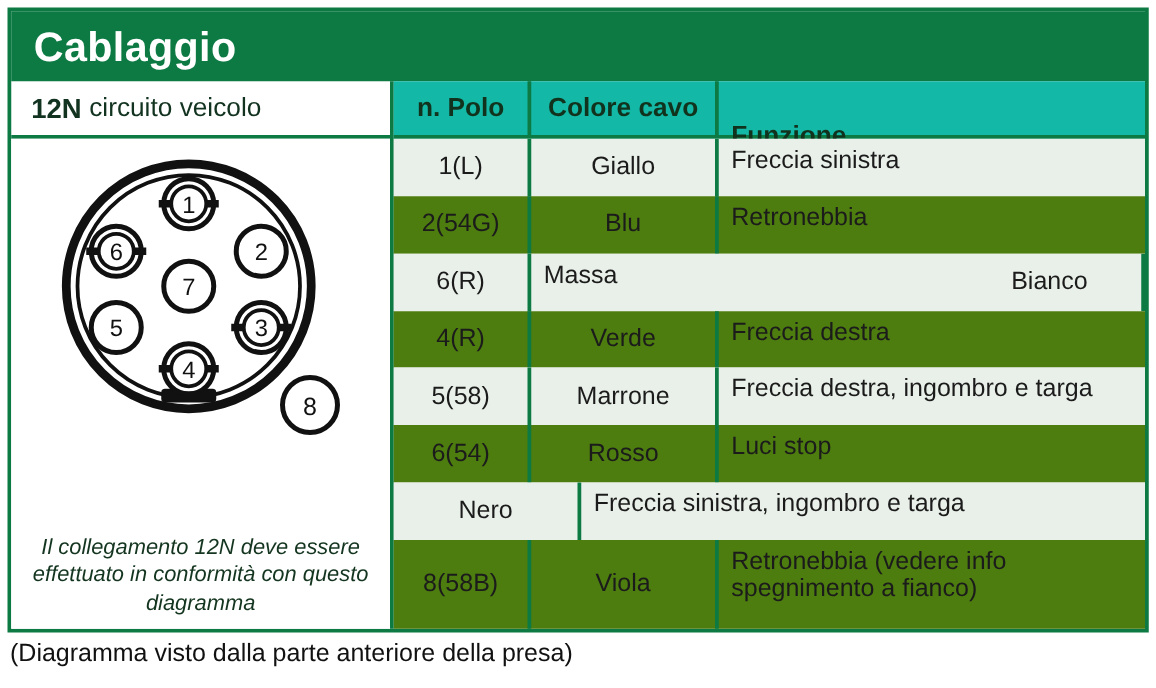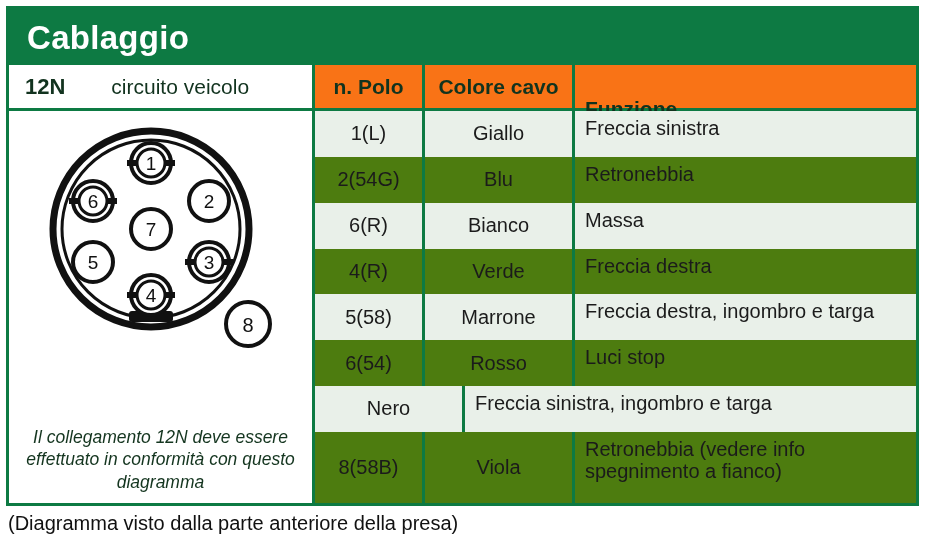--- a/index.html
+++ b/index.html
@@ -71,33 +71,32 @@
     height: 46px;
     box-sizing: border-box;
     border-bottom: 3px solid #0d7a43;
     display: flex;
     align-items: center;
     color: #12331f;
   }
   .left-hdr {
     padding-left: 16px;
     font-size: 21px;
-    gap: 40px;
   }
   .left-hdr b {
     font-weight: bold;
     font-size: 22px;
     margin-right: 6px;
   }
   .hdr-row {
     display: flex;
     height: 46px;
     box-sizing: border-box;
     border-bottom: 3px solid #0d7a43;
-    background: #f97316;
+    background: #14b8a6;
   }
   .hdr-cell {
     box-sizing: border-box;
     display: flex;
     align-items: center;
     font-size: 21px;
     font-weight: bold;
     color: #11331e;
   }
   .c-pole {
@@ -288,22 +287,22 @@
           </div>
 
           <div class="row plain">
             <div class="cell pole">2(54G)</div>
             <div class="cell color">Blu</div>
             <div class="cell func">Retronebbia</div>
           </div>
 
           <div class="row alt">
             <div class="cell pole">6(R)</div>
+            <div class="cell func">Massa</div>
             <div class="cell color">Bianco</div>
-            <div class="cell func">Massa</div>
           </div>
 
           <div class="row plain">
             <div class="cell pole">4(R)</div>
             <div class="cell color">Verde</div>
             <div class="cell func">Freccia destra</div>
           </div>
 
           <div class="row alt">
             <div class="cell pole">5(58)</div>

